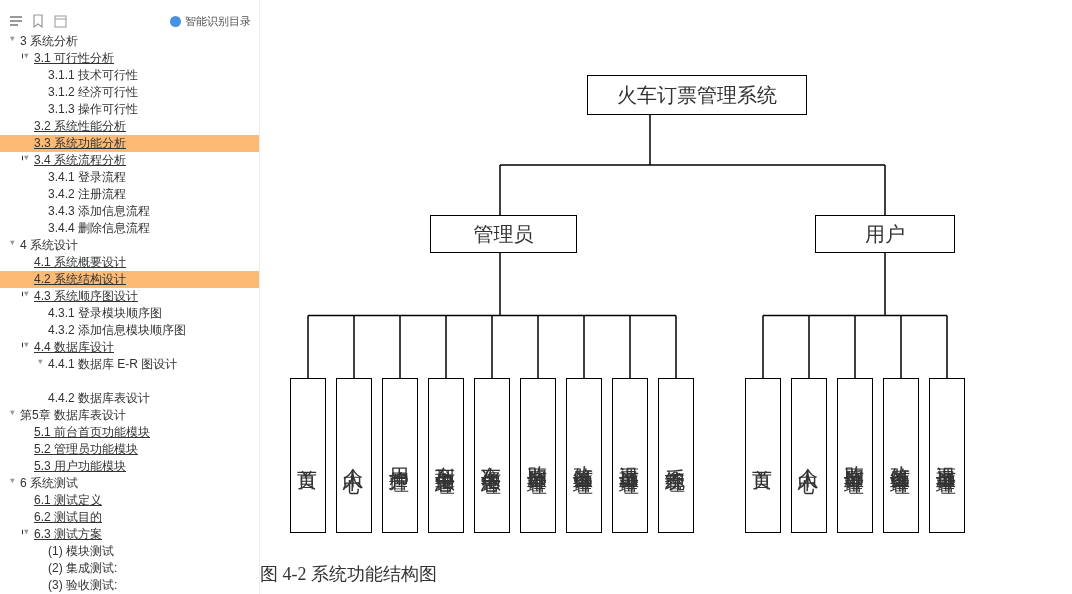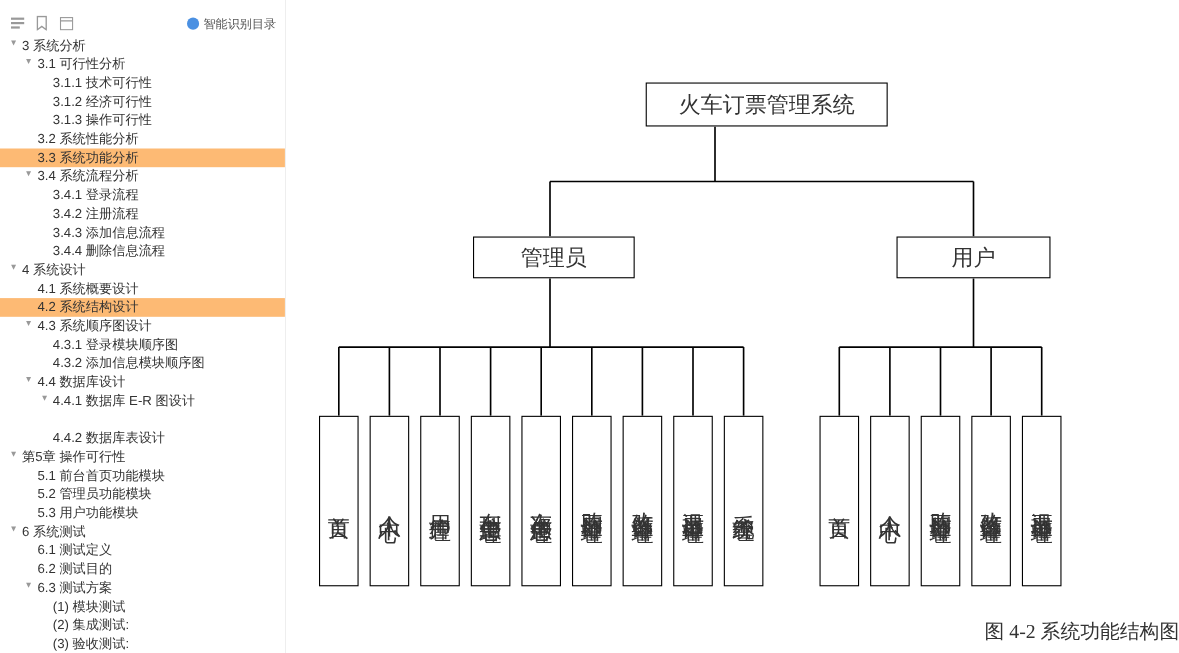--- a/index.html
+++ b/index.html
@@ -14,35 +14,35 @@
   .smart-toc .dot { width: 11px; height: 11px; border-radius: 50%; background: #4a90e2; }
   
   .tree { padding-bottom: 20px; }
   .tree-item { display: flex; align-items: flex-start; height: 17px; cursor: pointer; padding-left: 4px; }
   .tree-item.selected { background: #fdba74; }
   .chevron { width: 12px; display: inline-flex; justify-content: center; color: #999; font-size: 9px; }
   .chevron.open { transform: rotate(90deg); transform-origin: 5px 5px; }
   .tree-label { white-space: nowrap; overflow: hidden; text-overflow: ellipsis; }
   
   .ind1 { padding-left: 8px; }
-  .ind2 { padding-left: 22px; }
+  .ind2 { padding-left: 22px; text-decoration: underline; }
   .ind3 { padding-left: 36px; }
   .ind4 { padding-left: 50px; }
   
   
   .content { flex: 1; background: #fff; position: relative; overflow: hidden; }
   .diagram { position: relative; width: 100%; height: 100%; }
   
   .node { position: absolute; border: 1.5px solid #000; background: #fff; display: flex; align-items: center; justify-content: center; font-size: 20px; padding: 4px 10px; }
   .node.vertical { writing-mode: vertical-rl; text-orientation: upright; padding: 8px 6px; letter-spacing: 2px; }
   
   svg.lines { position: absolute; top: 0; left: 0; width: 100%; height: 100%; pointer-events: none; }
   svg.lines line { stroke: #000; stroke-width: 1.5; }
   
-  .caption { position: absolute; bottom: 8px; left: 0; right: 0; text-align: right; font-size: 18px; font-family: SimSun; }
+  .caption { position: absolute; bottom: 8px; left: 0; right: 0; text-align: left; font-size: 18px; font-family: SimSun; }
   
   
   .sidebar::-webkit-scrollbar { width: 6px; }
   .sidebar::-webkit-scrollbar-thumb { background: #ccc; border-radius: 3px; }
 </style>
 </head>
 <body>
 
 <div class="sidebar">
   <div class="toolbar">
@@ -154,21 +154,21 @@
       <div class="tree-item ind4">
         <span class="chevron"></span>
         <span class="tree-label"></span>
       </div>
       <div class="tree-item ind3">
         <span class="chevron"></span>
         <span class="tree-label">4.4.2 数据库表设计</span>
       </div>
       <div class="tree-item ind1">
         <span class="chevron open">▸</span>
-        <span class="tree-label">第5章 操作可行性</span>
+        <span class="tree-label">第5章 数据库表设计</span>
       </div>
       <div class="tree-item ind2">
         <span class="chevron"></span>
         <span class="tree-label">5.1 前台首页功能模块</span>
       </div>
       <div class="tree-item ind2">
         <span class="chevron"></span>
         <span class="tree-label">5.2 管理员功能模块</span>
       </div>
       <div class="tree-item ind2">

